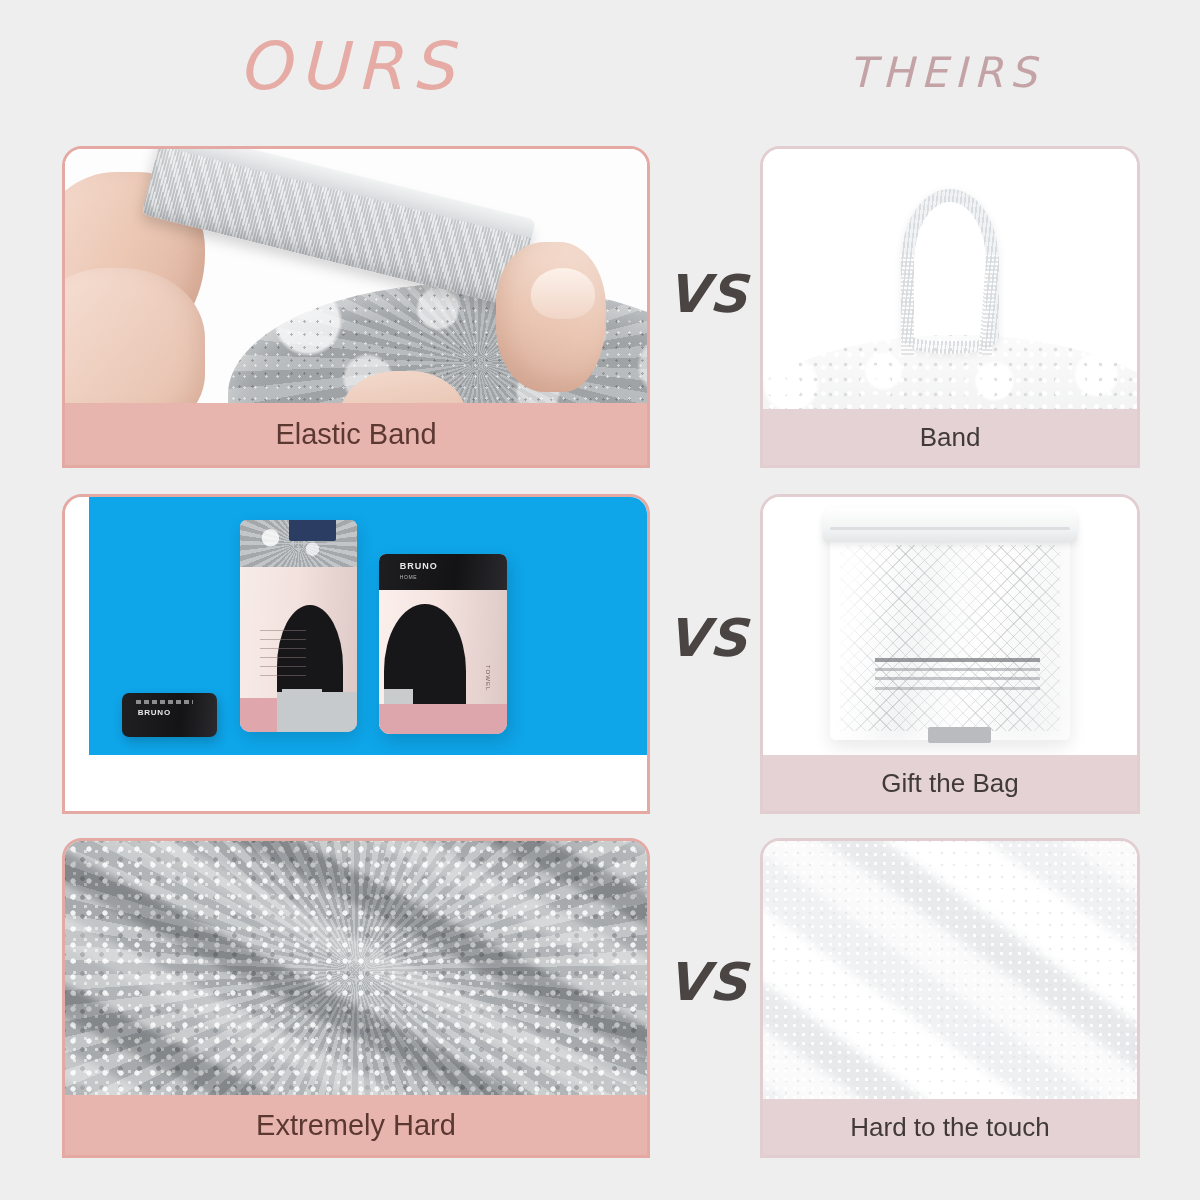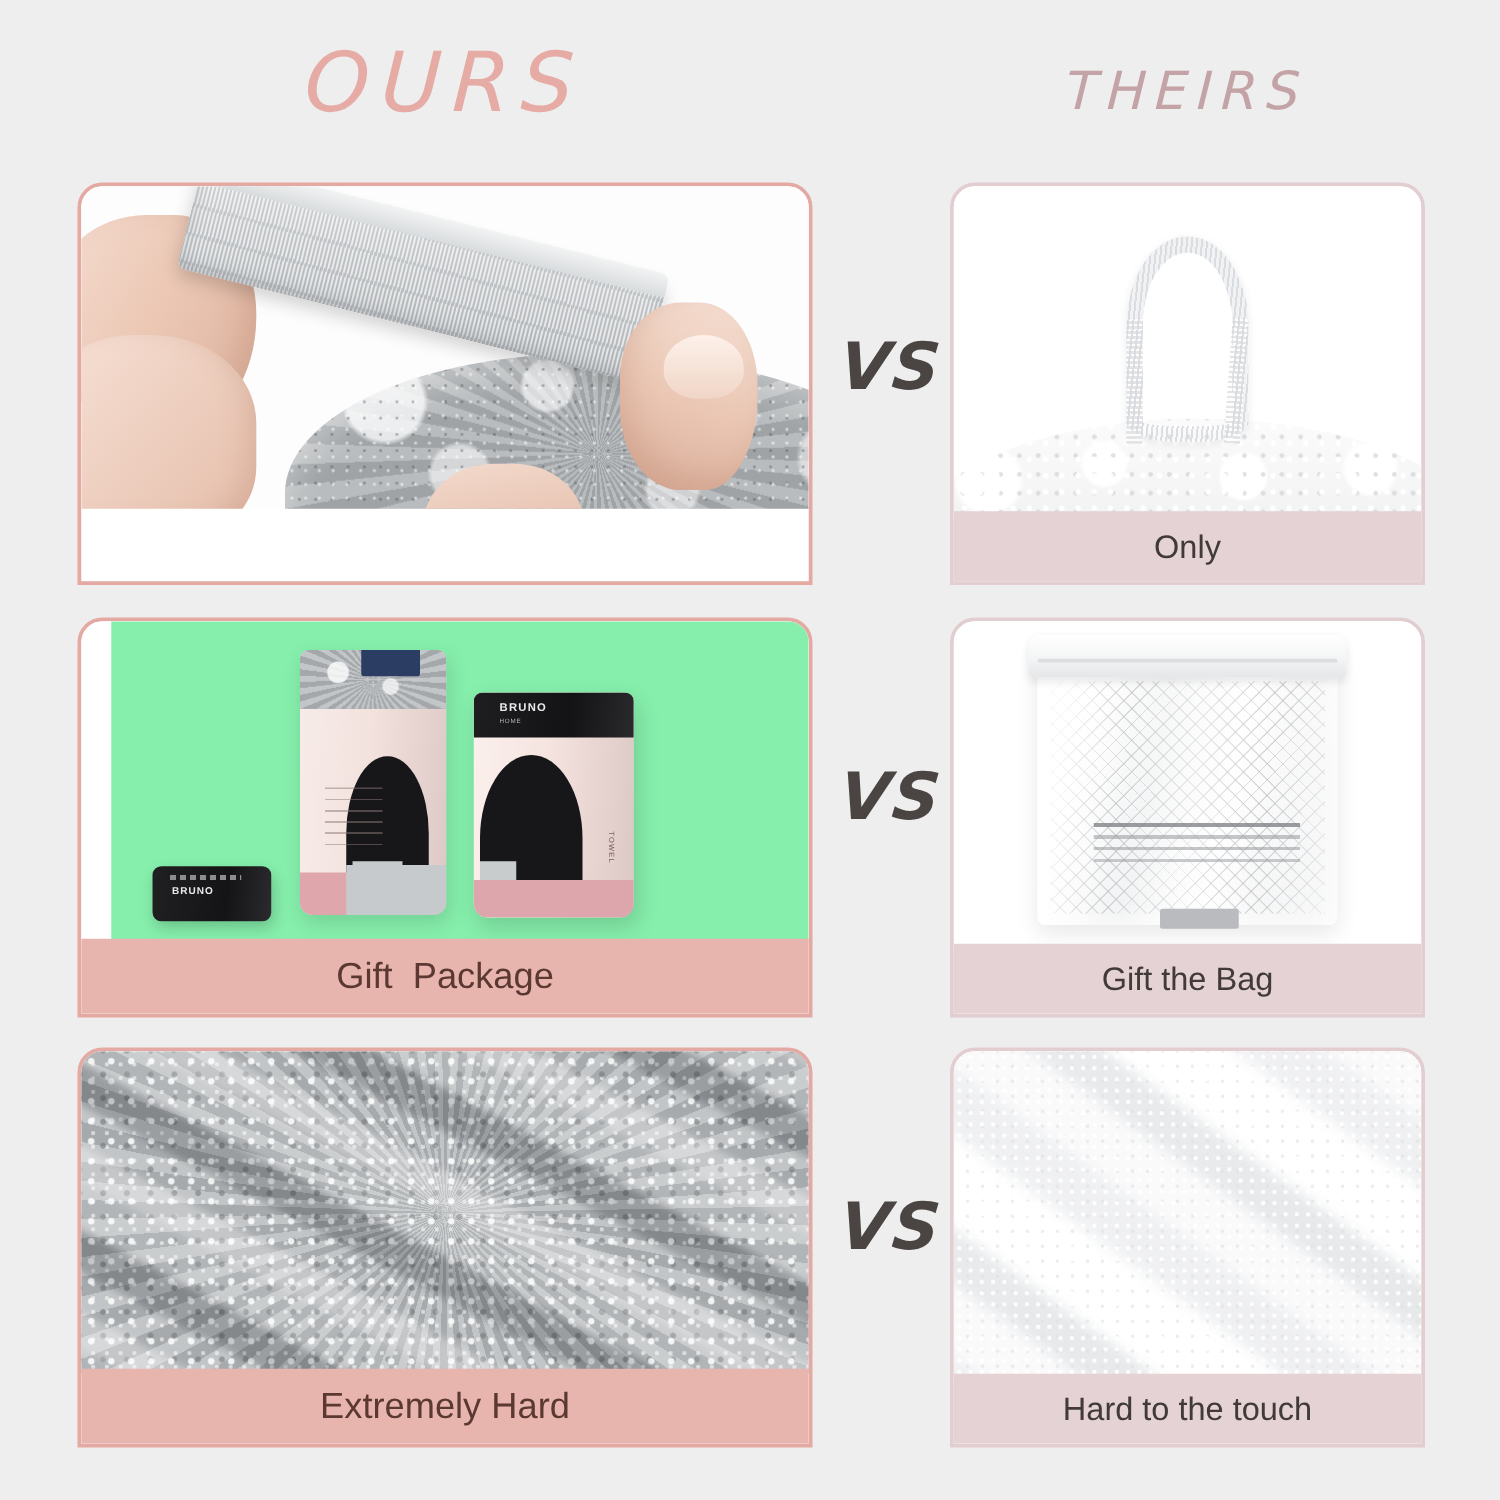--- a/index.html
+++ b/index.html
@@ -246,21 +246,21 @@
       repeating-linear-gradient(96deg, rgba(214,217,220,.85) 0 1.6px, rgba(255,255,255,0) 1.6px 4px) border-box;
     -webkit-mask:
       linear-gradient(#000 0 0) padding-box,
       linear-gradient(#000 0 0);
     -webkit-mask-composite: xor;
             mask-composite: exclude;
     pointer-events: none;
   }
 
   
-  .ph-gift { position: absolute; inset: 0; background: #86efac; margin-left: 24px; }
+  .ph-gift { position: absolute; inset: 0; background: #0ea5e9; margin-left: 24px; }
   .gp-tube-back {
     position: absolute;
     left: 27%; top: 9%;
     width: 21%; height: 82%;
     border-radius: 7px 7px 10px 10px;
     background: linear-gradient(94deg, #f7ece9 0%, #f3e2de 46%, #ddc8c5 100%);
     box-shadow: 2px 6px 16px rgba(0,0,0,.13);
     overflow: hidden;
   }
   .gp-tube-back .t-top {
@@ -489,36 +489,39 @@
     <div class="ph-hand-band">
       <div class="hb-towel"></div>
       <div class="hb-thumb-l"></div>
       <div class="hb-fingers-l"></div>
       <div class="hb-band"></div>
       <div class="hb-thumb-r"></div>
       <div class="hb-nail"></div>
       <div class="hb-finger-bottom"></div>
     </div>
   </div>
+  <div class="card-label" style="height:62px; font-size:29px;">
+    <span>Elastic Band</span>
+  </div>
 </div>
 
 <div class="vs" style="left:672px; top:268px;">
   <span>VS</span>
 </div>
 
 <div class="card theirs" style="left:760px; top:146px; width:380px; height:322px;">
   <div class="card-media" style="height:266px;">
     <div class="ph-loop">
       <div class="lp-towel"></div>
       <div class="lp-strap"></div>
       <div class="lp-rib"></div>
     </div>
   </div>
   <div class="card-label" style="height:56px; font-size:26px;">
-    <span>Only</span>
+    <span>Band</span>
   </div>
 </div>
 
 <div class="card ours" style="left:62px; top:494px; width:588px; height:320px;">
   <div class="card-media" style="height:258px;">
     <div class="ph-gift">
       <div class="gp-tube-back">
         <div class="t-top"></div>
         <div class="t-tag"></div>
         <div class="t-blackblob"></div>
@@ -534,23 +537,20 @@
         <div class="f-graysliver"></div>
         <div class="f-pinkbase"></div>
         <div class="f-side">TOWEL</div>
       </div>
       <div class="gp-lid">
         <div class="l-bars"></div>
         <div class="l-brand">BRUNO</div>
       </div>
     </div>
   </div>
-  <div class="card-label" style="height:60px; font-size:29px;">
-    <span>Gift  Package</span>
-  </div>
 </div>
 
 <div class="vs" style="left:672px; top:612px;">
   <span>VS</span>
 </div>
 
 <div class="card theirs" style="left:760px; top:494px; width:380px; height:320px;">
   <div class="card-media" style="height:264px;">
     <div class="ph-bag">
       <div class="bg-body"></div>

